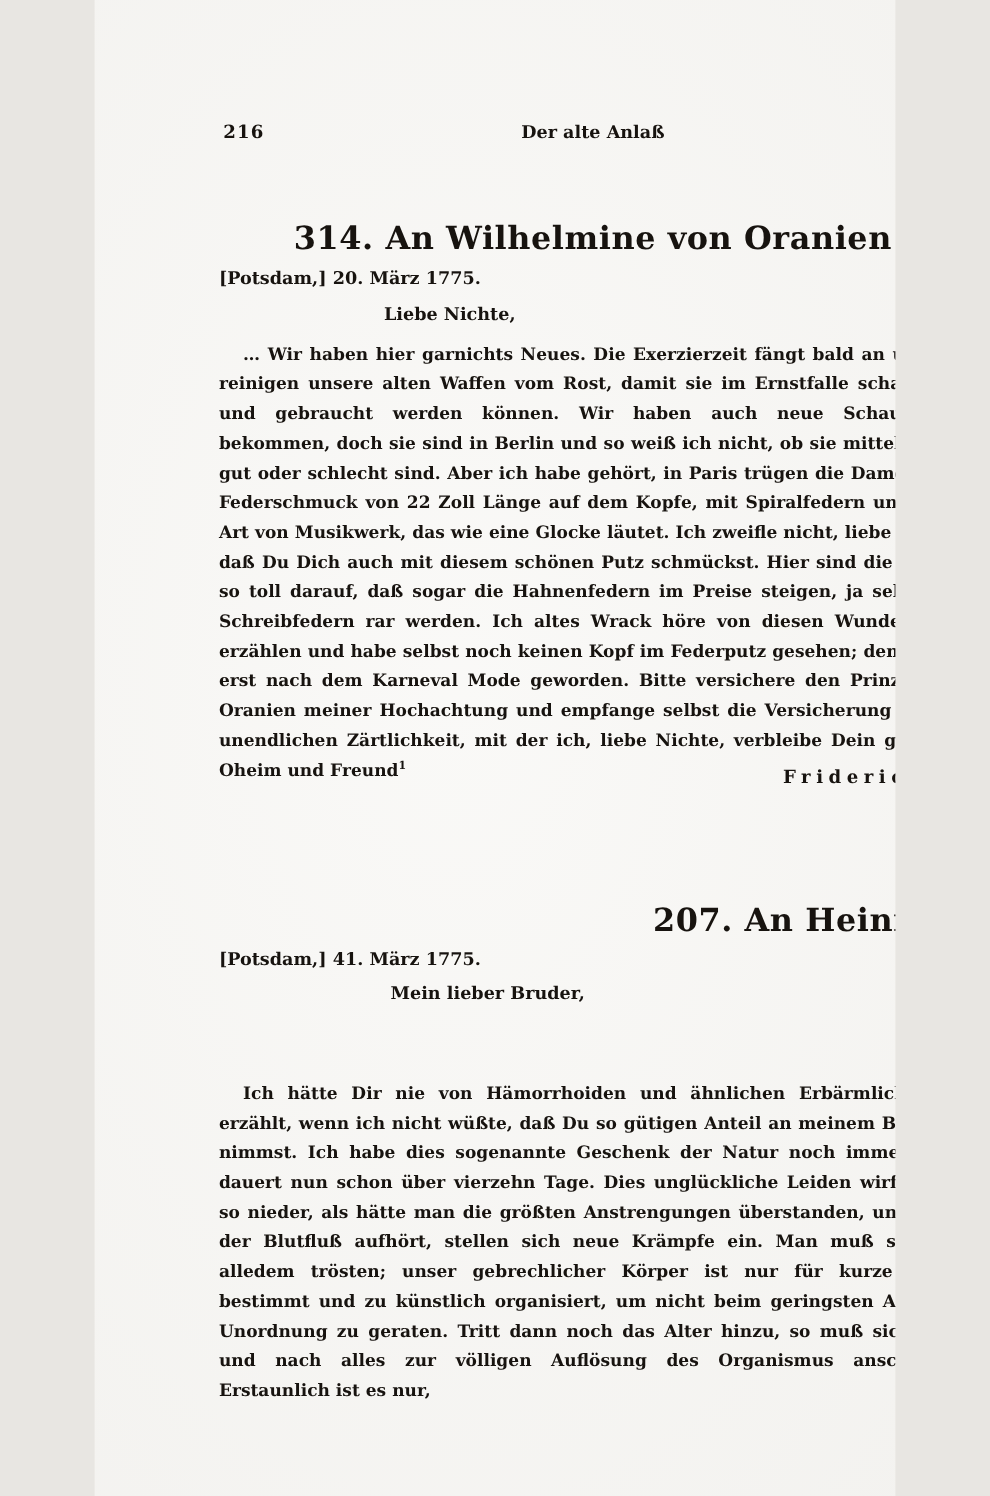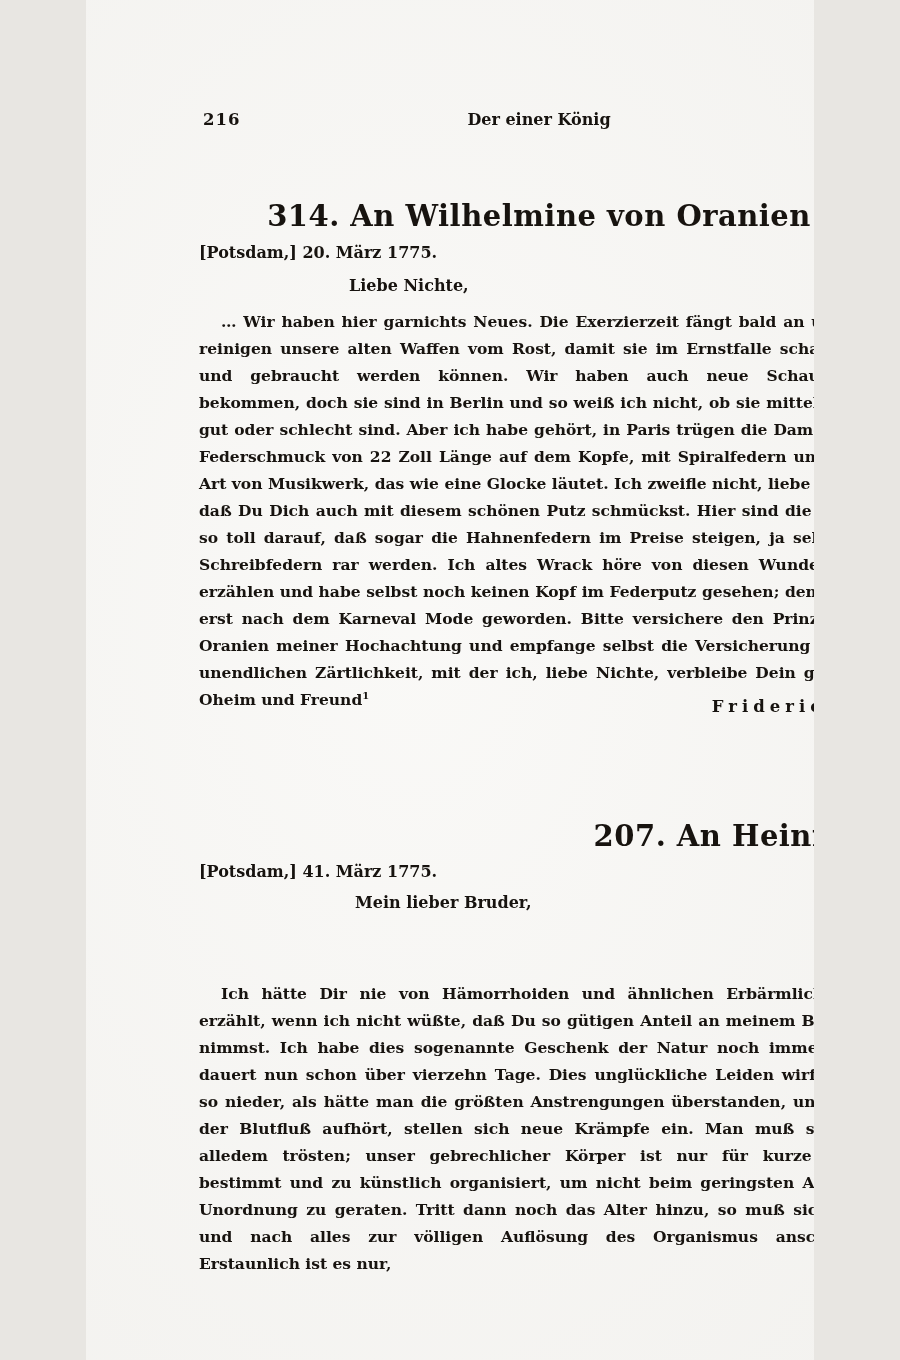--- a/index.html
+++ b/index.html
@@ -102,21 +102,21 @@
     margin-right: 3px;
   }
 </style>
 </head>
 <body>
 
 <div class="page">
 
   <header class="col pagehead">
     <span class="pagenum">216</span>
-    <span class="runhead">Der einer König</span>
+    <span class="runhead">Der alte Anlaß</span>
   </header>
 
   <section>
     <h1 class="col letter-heading heading-206">314. An Wilhelmine von Oranien</h1>
     <div class="col dateline dateline-206">[Potsdam,] 20. März 1775.</div>
     <div class="col salutation salutation-206">Liebe Nichte,</div>
     <p class="col letter-body body-206"><span>… Wir haben hier garnichts Neues. Die Exerzierzeit fängt bald an und wir reinigen unsere alten Waffen vom Rost, damit sie im Ernstfalle scharf sind und gebraucht werden können. Wir haben auch neue Schauspieler bekommen, doch sie sind in Berlin und so weiß ich nicht, ob sie mittelmäßig, gut oder schlecht sind. Aber ich habe gehört, in Paris trügen die Damen jetzt Federschmuck von 22 Zoll Länge auf dem Kopfe, mit Spiralfedern und einer Art von Musikwerk, das wie eine Glocke läutet. Ich zweifle nicht, liebe Nichte, daß Du Dich auch mit diesem schönen Putz schmückst. Hier sind die Damen so toll darauf, daß sogar die Hahnenfedern im Preise steigen, ja selbst die Schreibfedern rar werden. Ich altes Wrack höre von diesen Wundern nur erzählen und habe selbst noch keinen Kopf im Federputz gesehen; denn er ist erst nach dem Karneval Mode geworden. Bitte versichere den Prinzen von Oranien meiner Hochachtung und empfange selbst die Versicherung meiner unendlichen Zärtlichkeit, mit der ich, liebe Nichte, verbleibe Dein getreuer Oheim und Freund</span><sup>1</sup></p>
     <div class="col signature">Friderich.</div>
   </section>
 

